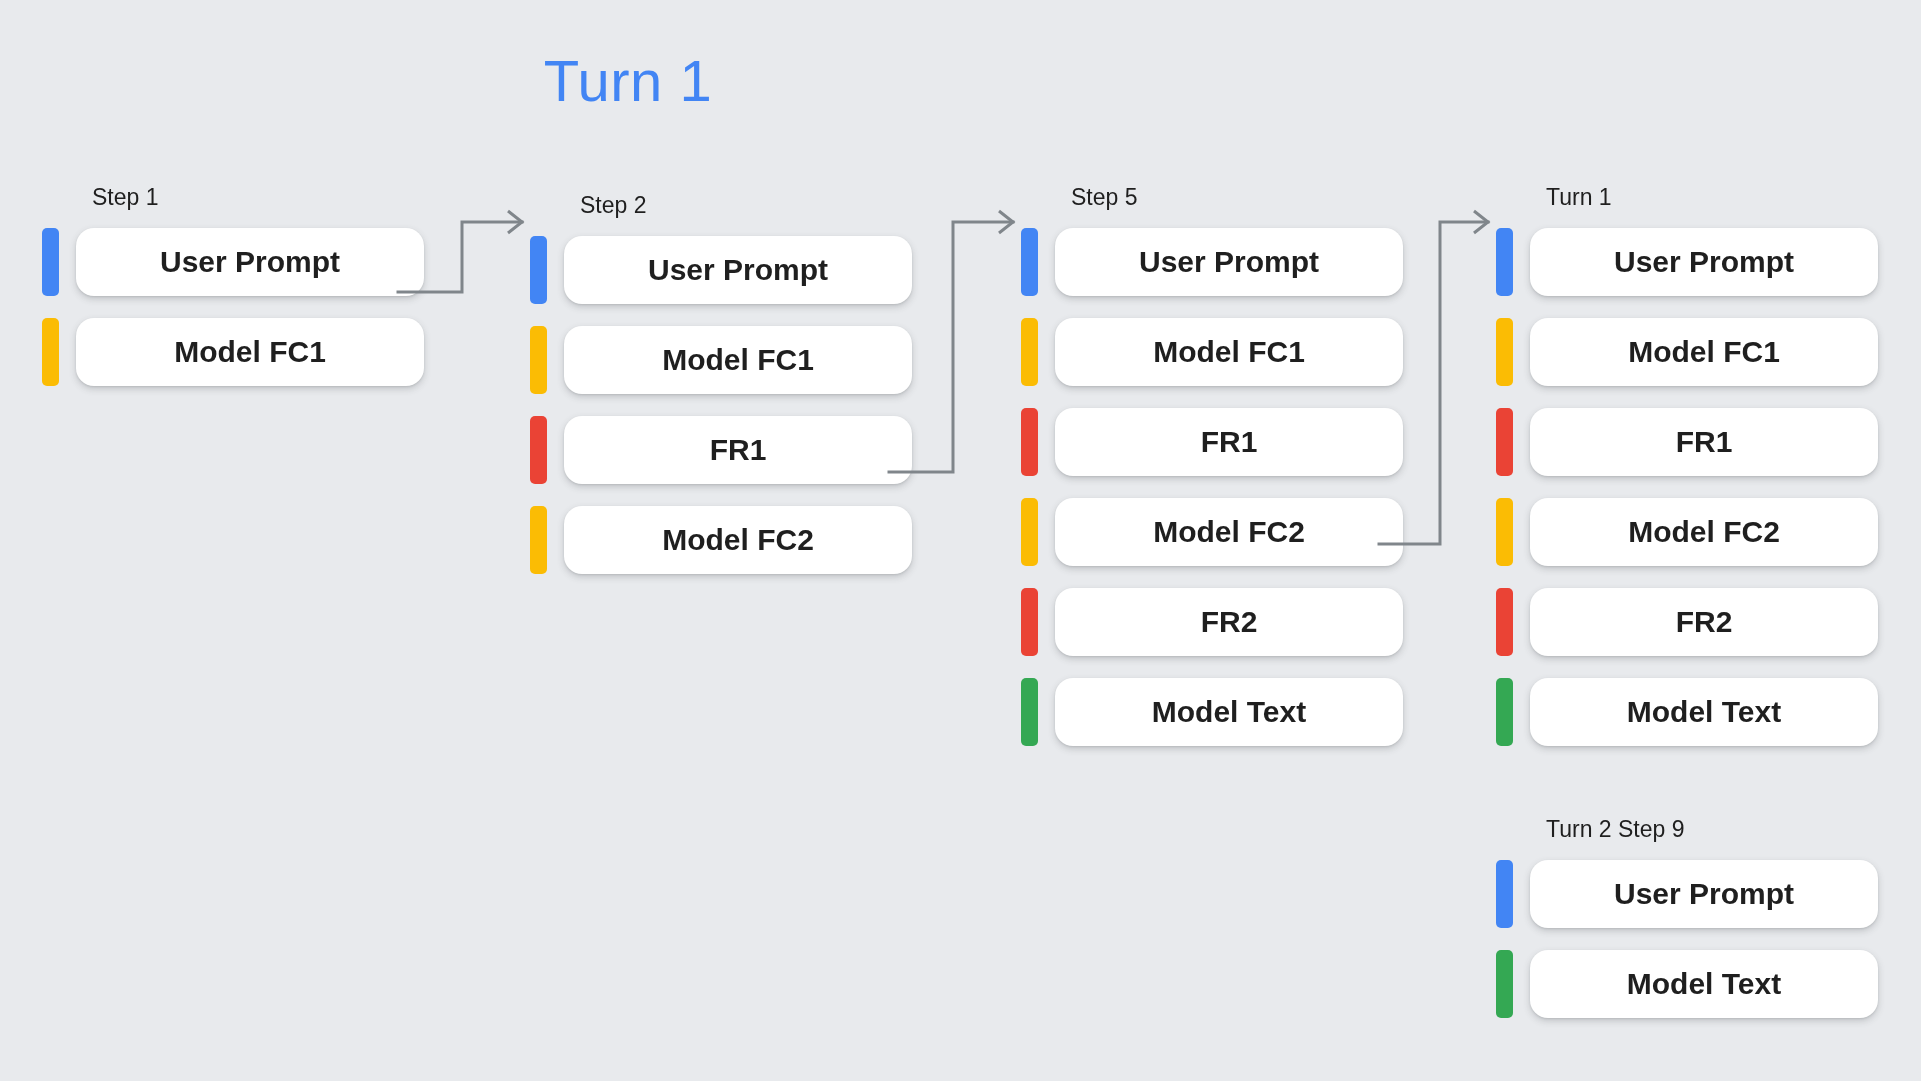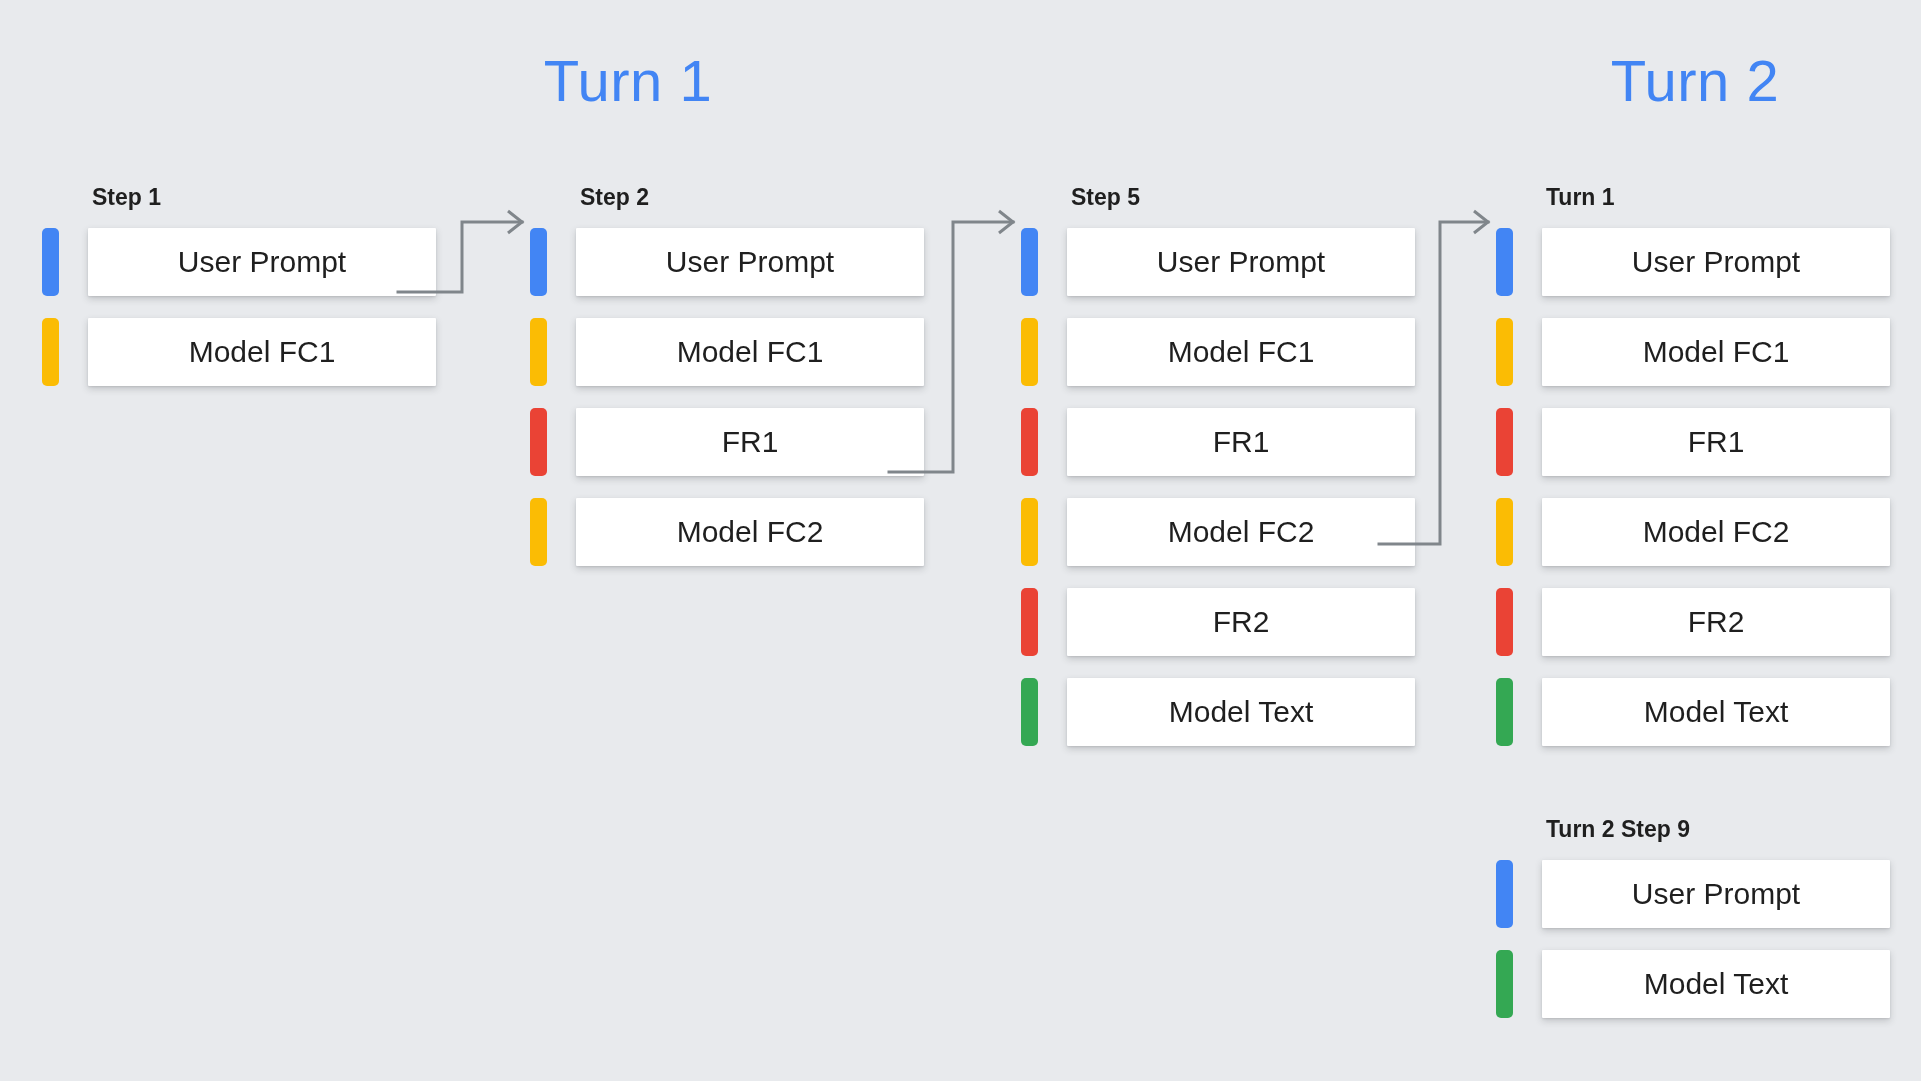--- a/index.html
+++ b/index.html
@@ -38,21 +38,21 @@
   
   .column {
     position: absolute;
   }
   .col-label {
     position: absolute;
     left: 50px;
     top: -42px;
     font-size: 23px;
     color: #1f1f1f;
-    font-weight: 700;
+    font-weight: 400;
     white-space: nowrap;
     line-height: 1;
   }
 
   
   .row {
     position: absolute;
     left: 0;
     height: 68px;
     display: flex;
@@ -63,31 +63,31 @@
     height: 68px;
     border-radius: 5px;
     flex: 0 0 auto;
   }
   .bar.blue   { background: #4285F4; }
   .bar.yellow { background: #FBBC04; }
   .bar.red    { background: #EA4335; }
   .bar.green  { background: #34A853; }
 
   .card {
-    margin-left: 29px;
+    margin-left: 17px;
     height: 68px;
     background: #FFFFFF;
-    border-radius: 1px;
+    border-radius: 18px;
     box-shadow: 0 3px 7px rgba(60,64,67,0.22), 0 1px 2px rgba(60,64,67,0.12);
     display: flex;
     align-items: center;
     justify-content: center;
     color: #1f1f1f;
     font-size: 30px;
-    font-weight: 400;
+    font-weight: 700;
     line-height: 1;
     white-space: nowrap;
     padding: 0 16px;
   }
 
   
   .connector {
     position: absolute;
     pointer-events: none;
     overflow: visible;
@@ -105,33 +105,32 @@
     stroke-width: 3;
     stroke-linecap: butt;
     stroke-linejoin: miter;
   }
 </style>
 </head>
 <body>
 
 <div id="stage">
     <div class="turn-heading" style="left: 538px; top: 52px; width: 180px;">Turn 1</div>
-    <div class="turn-heading" style="left: 1605px; top: 52px; width: 180px;">Turn 2</div>
     <div class="column" style="left: 42px; top: 228px; width: 394px; height: 180px;">
       <div class="col-label">Step 1</div>
       <div class="row" style="top: 0px;">
         <div class="bar blue"></div>
         <div class="card" style="width: 348px;">User Prompt</div>
       </div>
       <div class="row" style="top: 90px;">
         <div class="bar yellow"></div>
         <div class="card" style="width: 348px;">Model FC1</div>
       </div>
     </div>
-    <div class="column" style="left: 530px; top: 228px; width: 394px; height: 360px;">
+    <div class="column" style="left: 530px; top: 236px; width: 394px; height: 360px;">
       <div class="col-label">Step 2</div>
       <div class="row" style="top: 0px;">
         <div class="bar blue"></div>
         <div class="card" style="width: 348px;">User Prompt</div>
       </div>
       <div class="row" style="top: 90px;">
         <div class="bar yellow"></div>
         <div class="card" style="width: 348px;">Model FC1</div>
       </div>
       <div class="row" style="top: 180px;">

